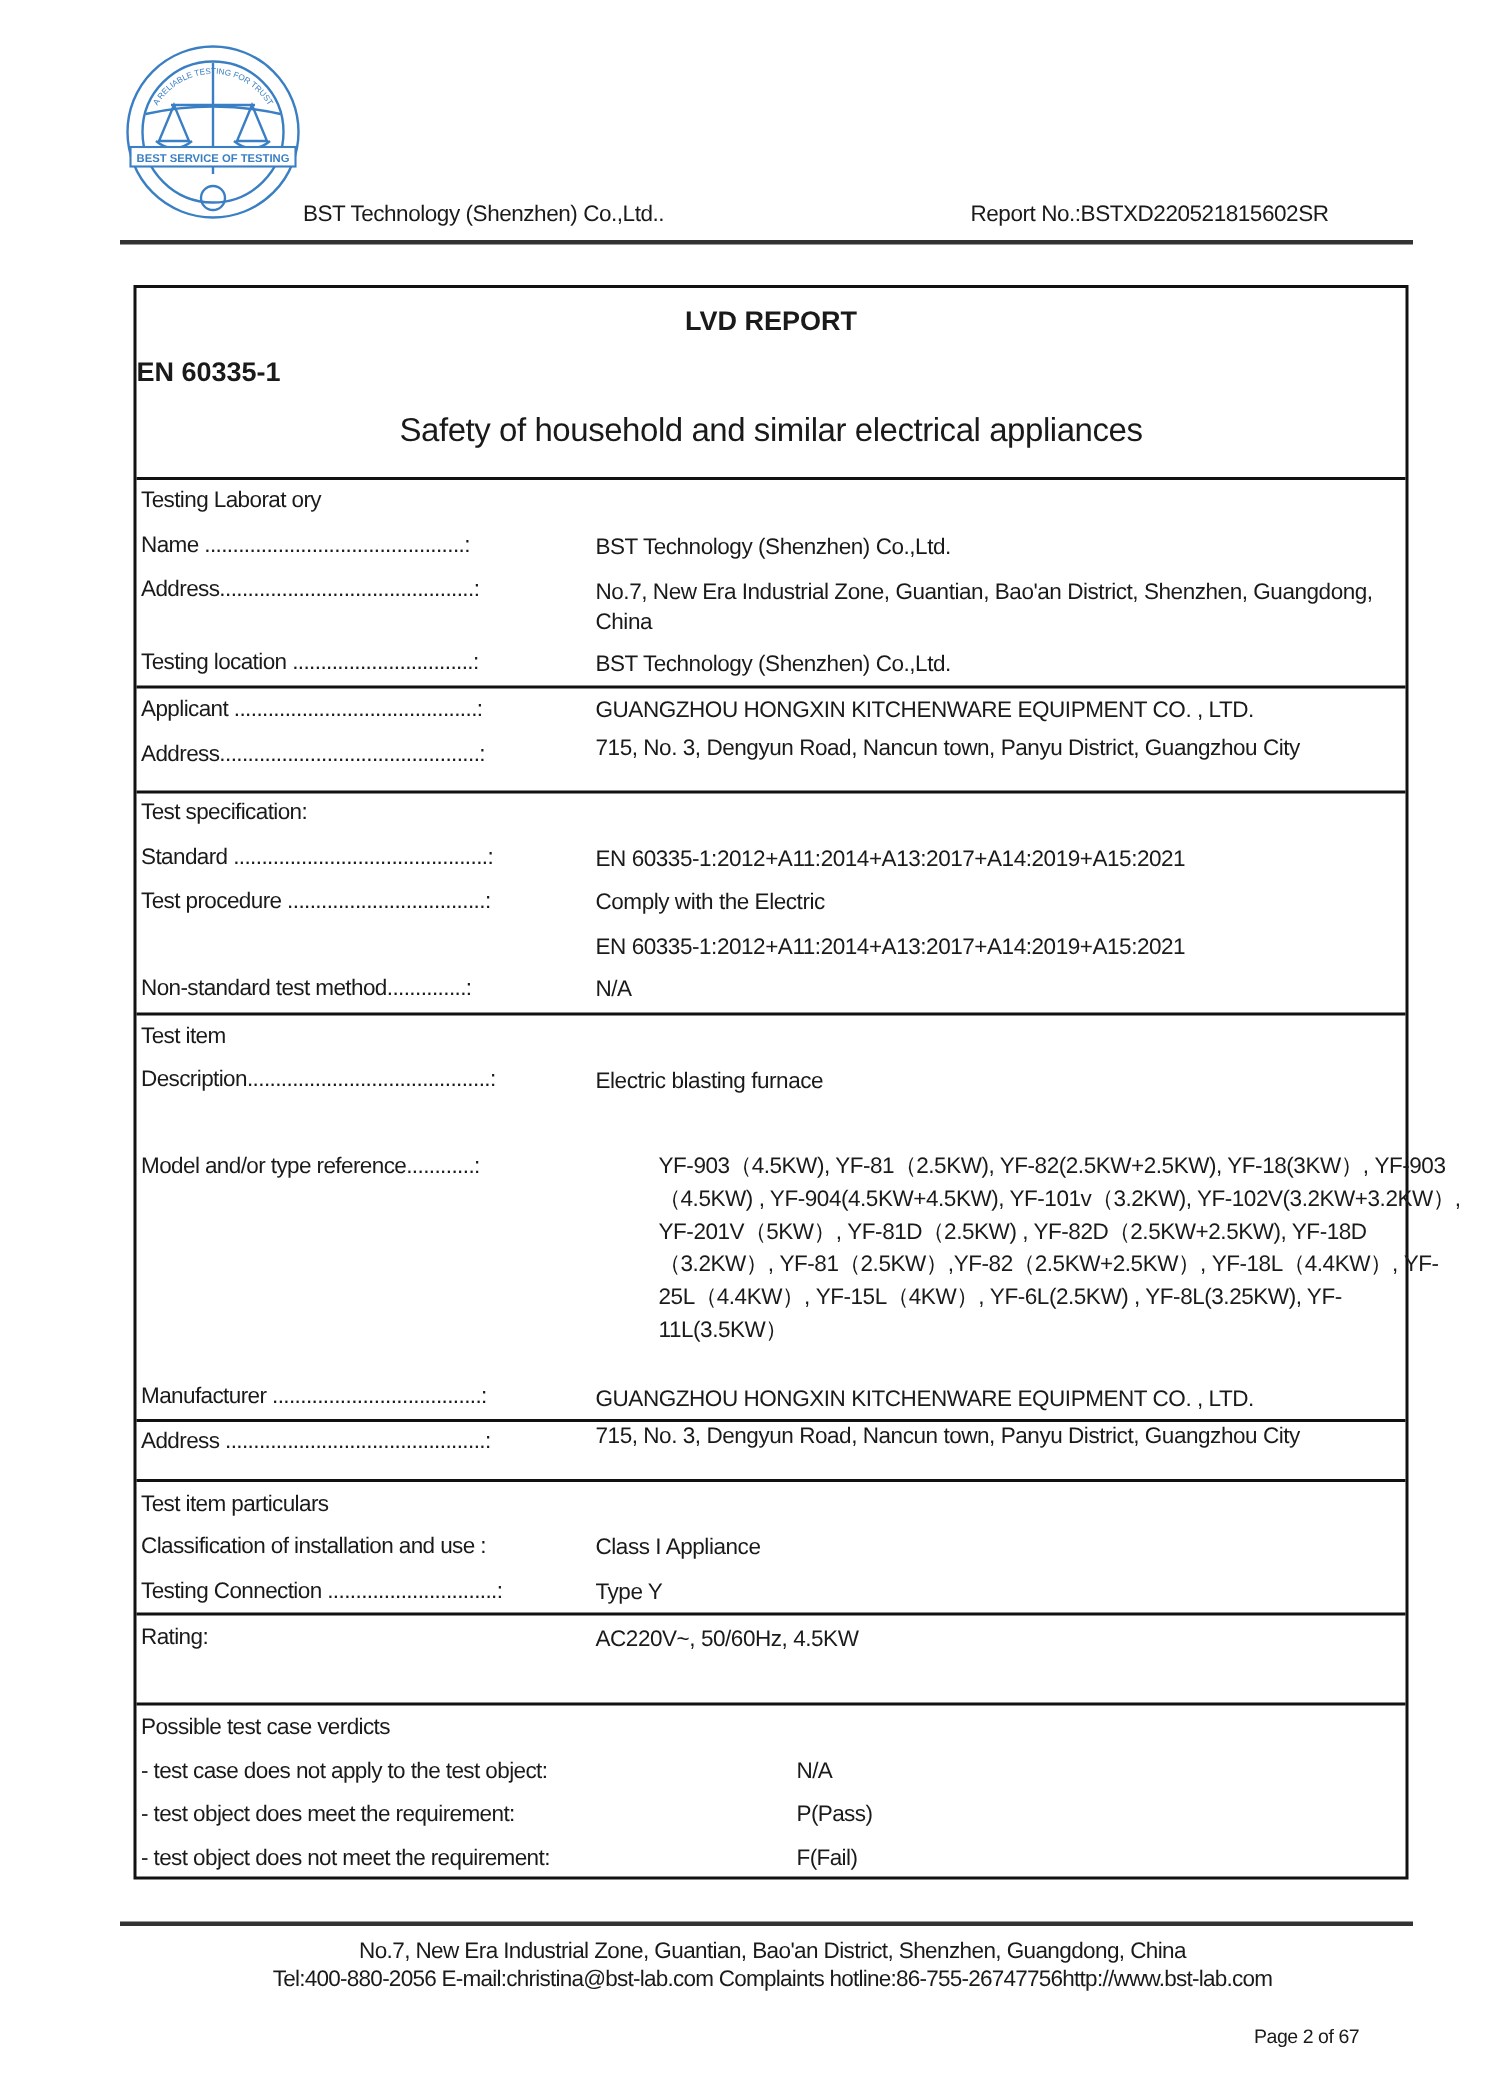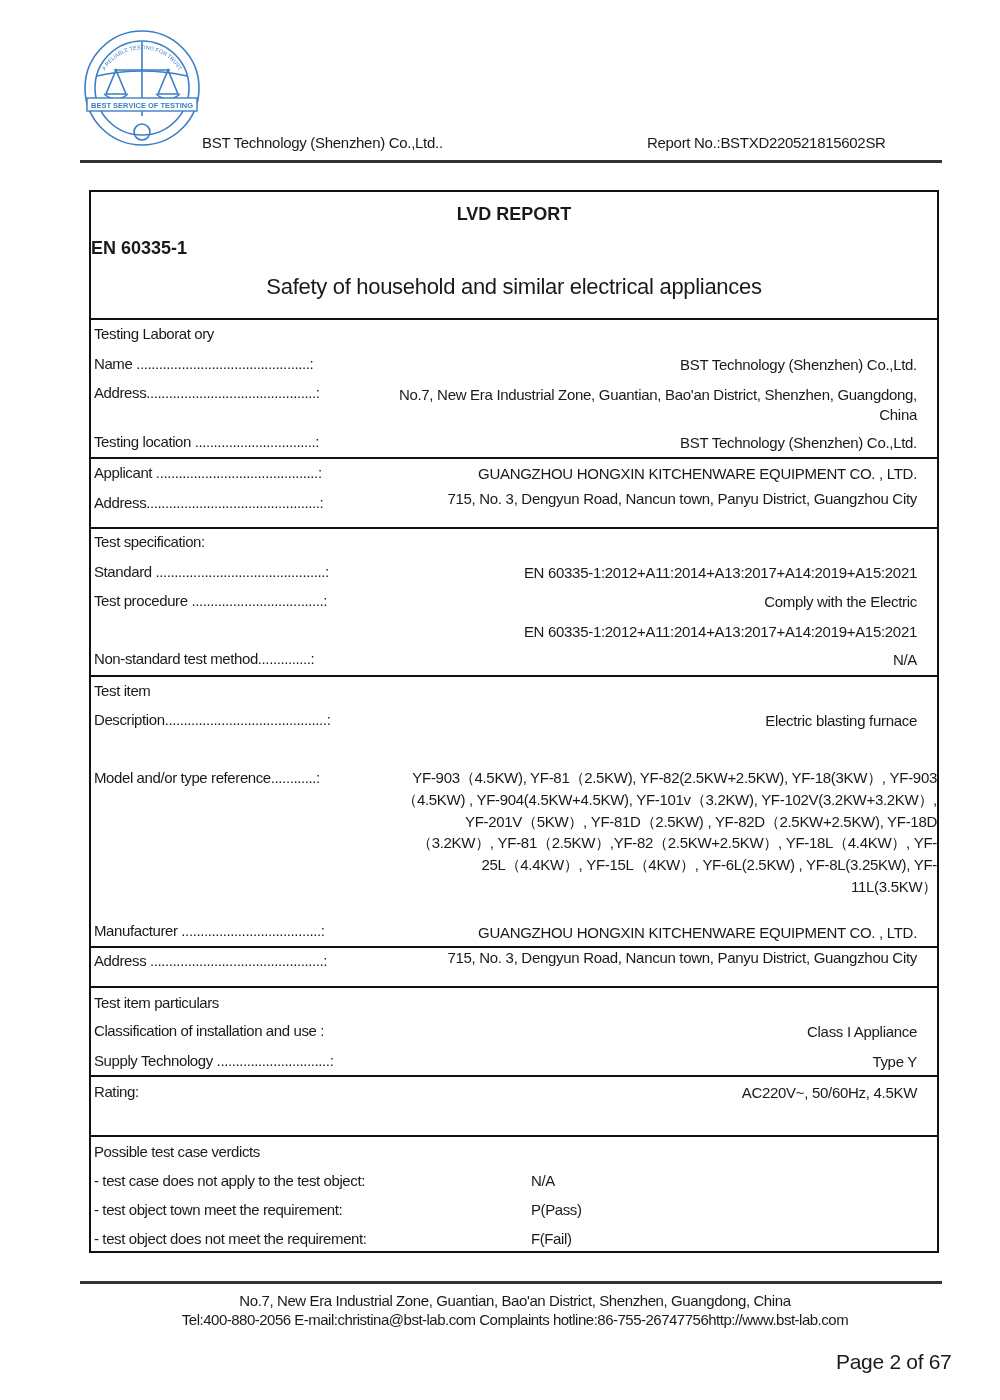--- a/index.html
+++ b/index.html
@@ -16,29 +16,29 @@
   .box { position: absolute; left: 89px; top: 190px; width: 850px; height: 1063px;
          border: 2px solid #111; box-sizing: border-box; }
   .title-area { position: absolute; left: 0; top: 0; width: 100%; height: 126px; border-bottom: 2px solid #111; }
   .t1 { position: absolute; left: 0; width: 100%; top: 12px; text-align: center; font-weight: bold; font-size: 18px; }
   .t2 { position: absolute; left: 0; width: 100%; top: 46px; text-align: left; font-weight: bold; font-size: 18px; }
   .t3 { position: absolute; left: 0; width: 100%; top: 82px; text-align: center; font-size: 22px; letter-spacing: -0.3px; }
 
   .sep { position: absolute; left: 0; width: 100%; height: 2px; background: #111; }
 
   .lbl { position: absolute; left: 3px; font-size: 15px; letter-spacing: -0.4px; white-space: nowrap; }
-  .val { position: absolute; left: 306px; font-size: 15px; letter-spacing: -0.3px; line-height: 20px; width: 520px; text-align: right; }
-  .val.models { line-height: 21.8px; width: 540px; }
+  .val { position: absolute; left: 306px; font-size: 15px; letter-spacing: -0.3px; line-height: 20px; width: 520px; }
+  .val.models { line-height: 21.8px; width: 540px; margin-left: 42px; }
   .vrd { position: absolute; left: 440px; font-size: 15px; letter-spacing: -0.4px; }
 
   
   .ftr-rule { position: absolute; left: 80px; top: 1281px; width: 862px; height: 3px; background: #333; }
   .ftr-l1 { position: absolute; left: 0; width: 1030px; top: 1292px; text-align: center; font-size: 15px; letter-spacing: -0.4px; }
   .ftr-l2 { position: absolute; left: 0; width: 1030px; top: 1311px; text-align: center; font-size: 15px; letter-spacing: -0.5px; }
-  .page-no { position: absolute; left: 836px; top: 1350px; font-size: 21px; letter-spacing: -0.3px; }
+  .page-no { position: absolute; left: 836px; top: 1350px; font-size: 13px; letter-spacing: -0.3px; }
 </style>
 </head>
 <body>
 
 <div class="logo">
   <svg width="120" height="120" viewBox="0 0 120 120">
     <g fill="none" stroke="#3a7fc4" stroke-width="1.6">
       <circle cx="60" cy="60" r="57"></circle>
       <circle cx="60" cy="60" r="47"></circle>
       <line x1="60" y1="14" x2="60" y2="88"></line>
@@ -102,32 +102,32 @@
   <div class="lbl" style="top:730px">Manufacturer .....................................:</div>
   <div class="val" style="top:731px">GUANGZHOU HONGXIN KITCHENWARE EQUIPMENT CO. , LTD.</div>
   <div class="sep" style="top:754px"></div>
   <div class="lbl" style="top:760px">Address ..............................................:</div>
   <div class="val" style="top:756px">715, No. 3, Dengyun Road, Nancun town, Panyu District, Guangzhou City</div>
   <div class="sep" style="top:794px"></div>
 
   <div class="lbl" style="top:802px">Test item particulars</div>
   <div class="lbl" style="top:830px">Classification of installation and use  :</div>
   <div class="val" style="top:830px">Class I Appliance</div>
-  <div class="lbl" style="top:860px">Supply Technology ..............................:</div>
+  <div class="lbl" style="top:860px">Testing Connection ..............................:</div>
   <div class="val" style="top:860px">Type Y</div>
   <div class="sep" style="top:883px"></div>
 
   <div class="lbl" style="top:891px">Rating:</div>
   <div class="val" style="top:891px">AC220V~, 50/60Hz, 4.5KW</div>
   <div class="sep" style="top:943px"></div>
 
   <div class="lbl" style="top:951px">Possible test case verdicts</div>
   <div class="lbl" style="top:980px">- test case does not apply to the test object:</div>
   <div class="vrd" style="top:980px">N/A</div>
-  <div class="lbl" style="top:1009px">- test object town meet the requirement:</div>
+  <div class="lbl" style="top:1009px">- test object does meet the requirement:</div>
   <div class="vrd" style="top:1009px">P(Pass)</div>
   <div class="lbl" style="top:1038px">- test object does not meet the requirement:</div>
   <div class="vrd" style="top:1038px">F(Fail)</div>
 </div>
 
 <div class="ftr-rule"></div>
 <div class="ftr-l1">No.7, New Era Industrial Zone, Guantian, Bao'an District, Shenzhen, Guangdong, China</div>
 <div class="ftr-l2">Tel:400-880-2056 E-mail:christina@bst-lab.com Complaints hotline:86-755-26747756http://www.bst-lab.com</div>
 <div class="page-no">Page 2 of 67</div>
 

